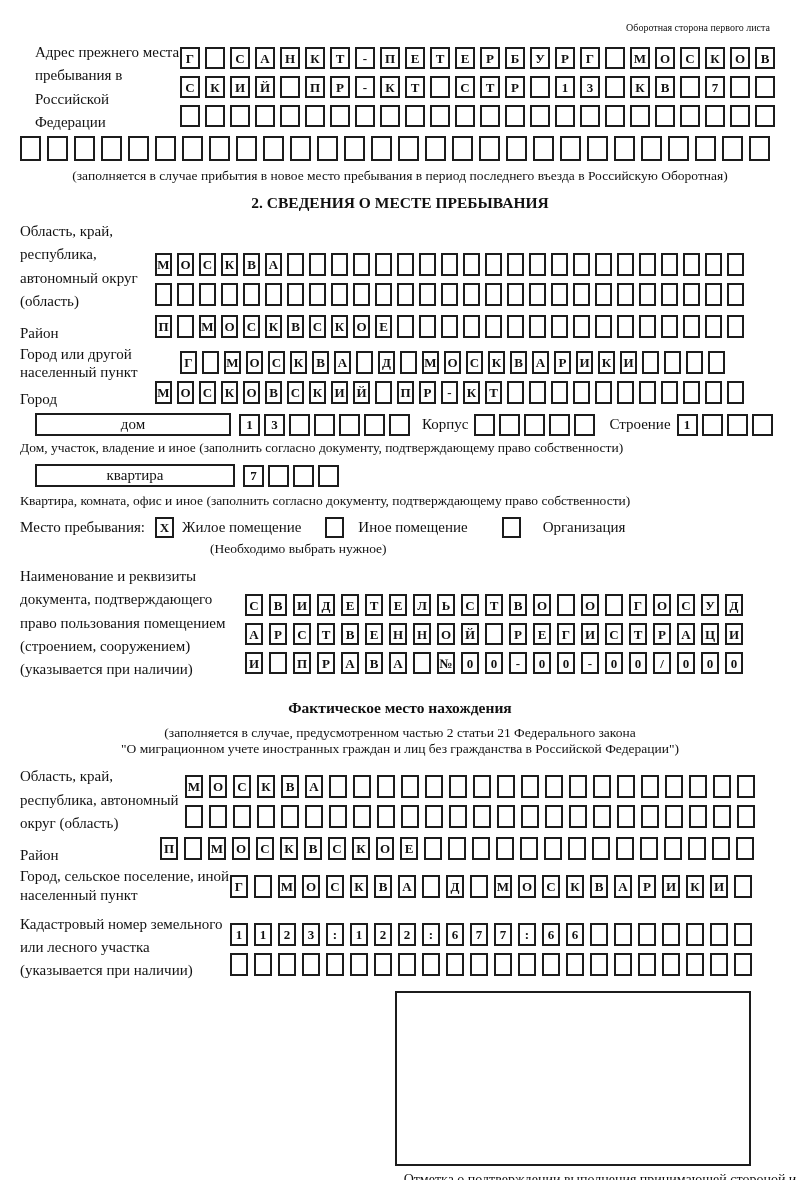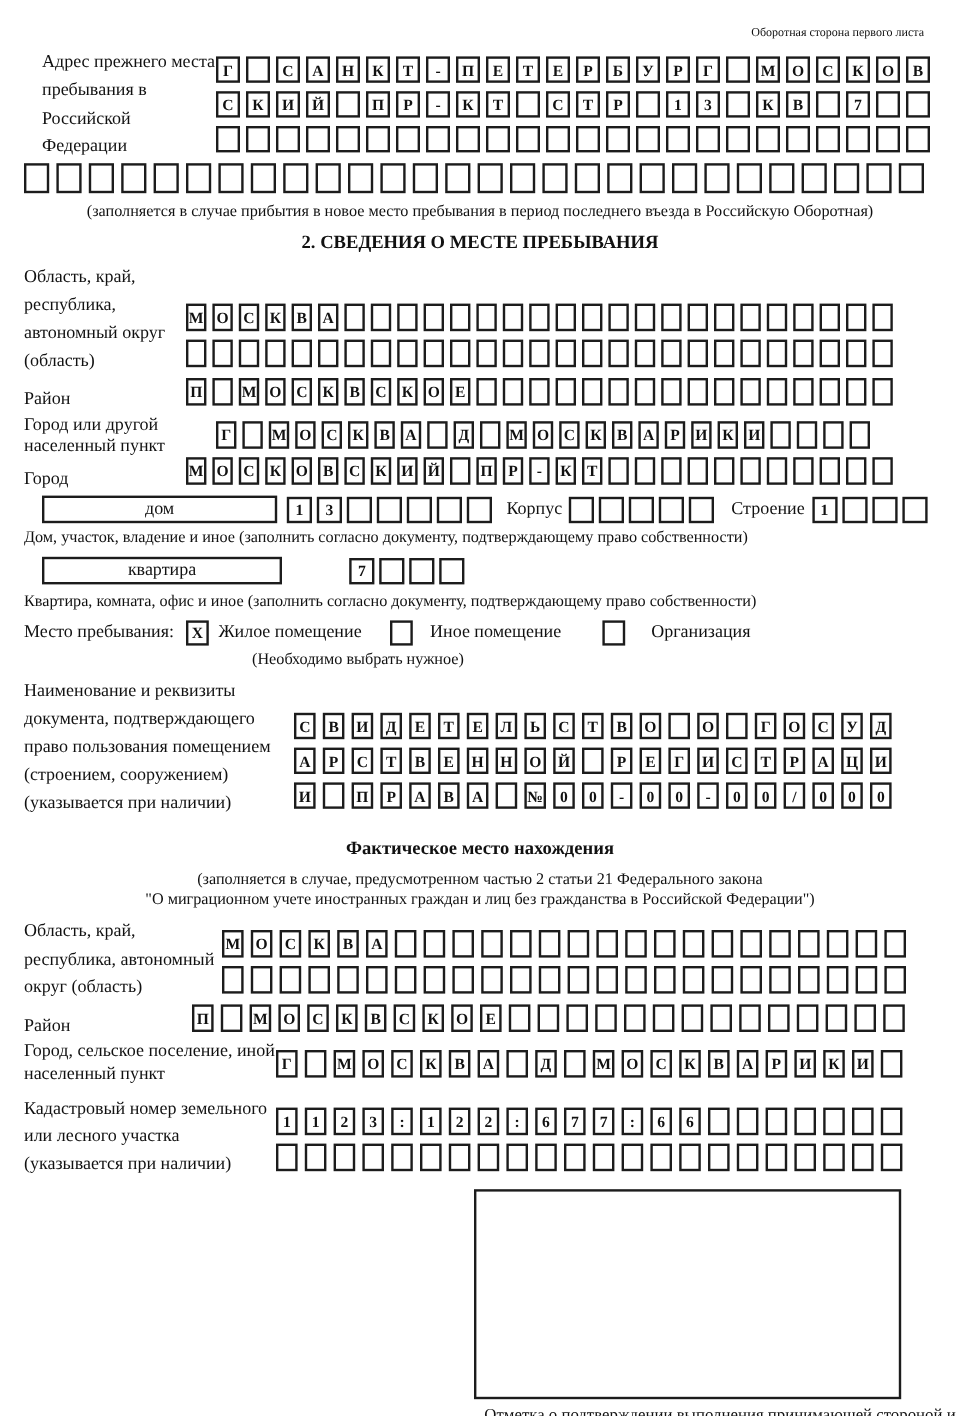--- a/index.html
+++ b/index.html
@@ -347,21 +347,21 @@
     <span class="opt-label" style="margin:0 6px 0 10px;">Строение</span>
     <span class="boxrow sz-dom" style="margin-bottom:0;">
         <span class="cell">1</span>
         <span class="cell"></span>
         <span class="cell"></span>
         <span class="cell"></span>
       </span>
   </div>
   <div class="caption" style="margin-top:4px;">Дом, участок, владение и иное (заполнить согласно документу, подтверждающему право собственности)</div>
 
-  <div class="flexrow" style="align-items:center; margin-top:8px;gap:48px;">
+  <div class="flexrow" style="align-items:center; margin-top:8px;">
     <span class="labelbox" style="width:200px; margin-left:15px; margin-right:8px;">квартира</span>
     <span class="boxrow sz-dom" style="margin-bottom:0;">
         <span class="cell">7</span>
         <span class="cell"></span>
         <span class="cell"></span>
         <span class="cell"></span>
       </span>
   </div>
   <div class="caption" style="margin-top:6px;">Квартира, комната, офис и иное (заполнить согласно документу, подтверждающему право собственности)</div>
 

